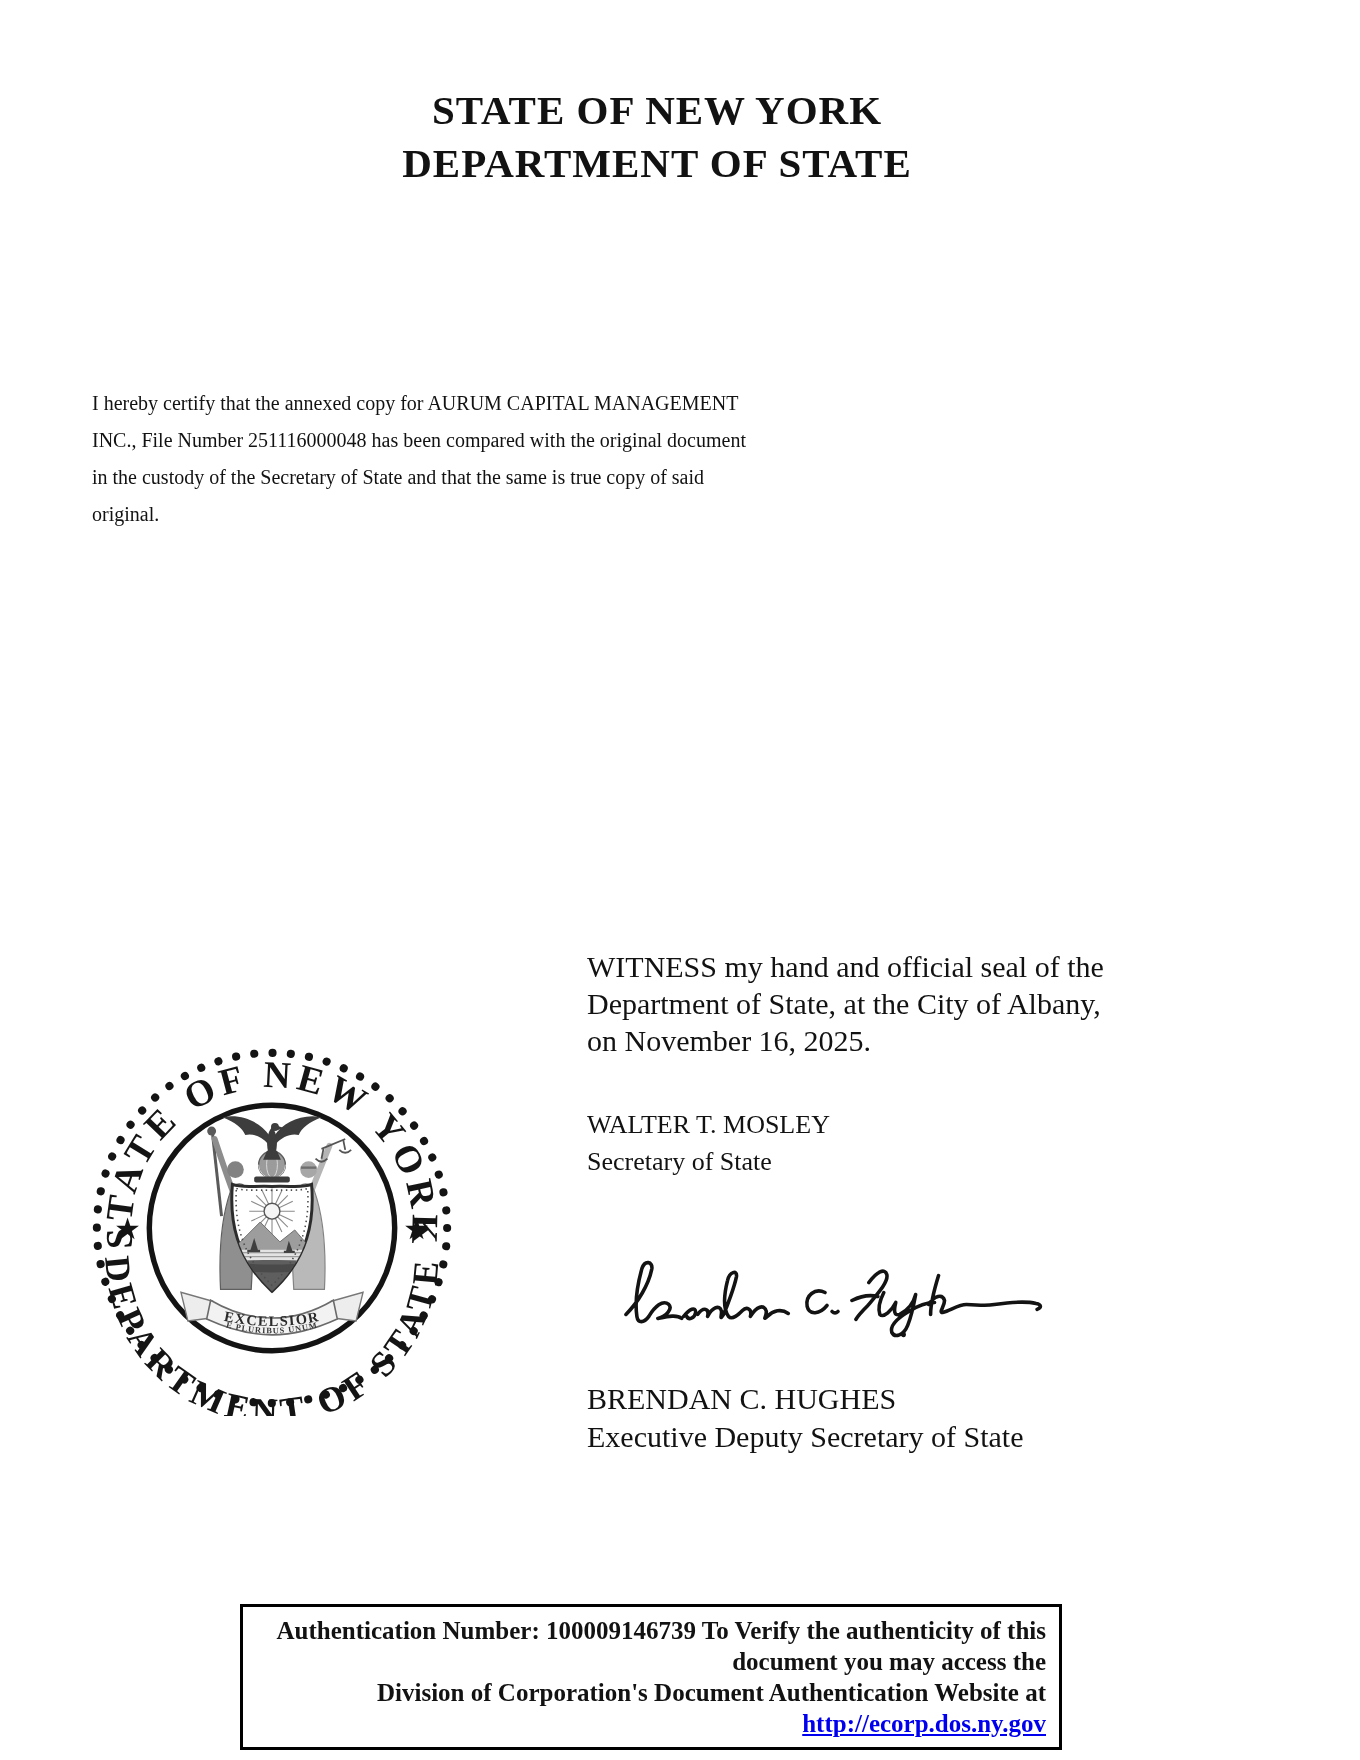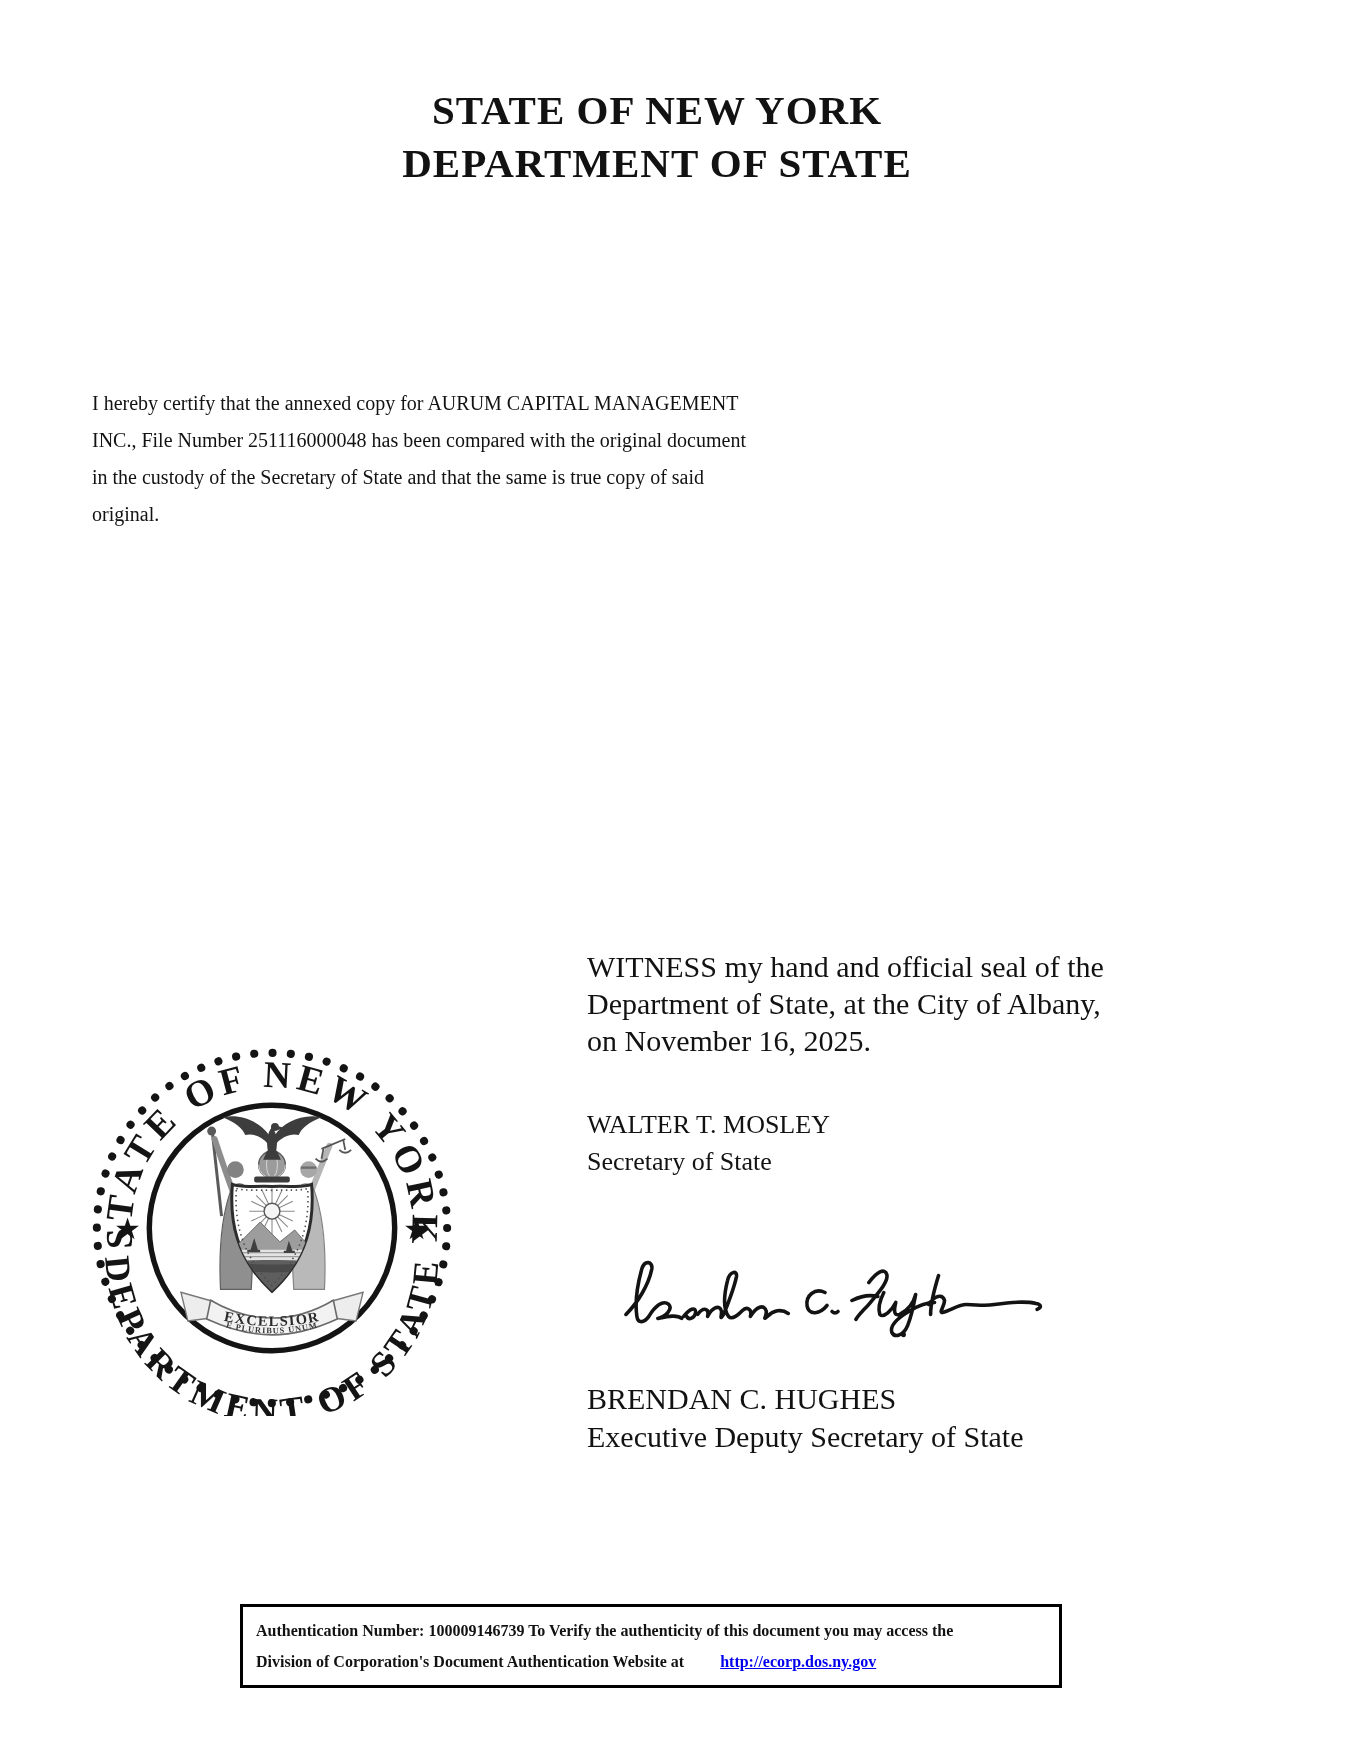--- a/index.html
+++ b/index.html
@@ -30,22 +30,22 @@
   .right-col{left:587px;}
   .witness{top:948px;width:560px;font-size:30px;line-height:37px;}
   .sec-block{top:1106px;width:560px;font-size:26px;line-height:37px;}
   .dep-block{top:1380px;width:620px;font-size:30px;line-height:38px;}
   .sig-wrap{left:616px;top:1248px;width:448px;height:96px;}
   .seal-wrap{left:84px;top:1040px;width:376px;height:376px;}
   .auth-box{
     left:240px;top:1604px;width:790px;
     border:3px solid #000;
     padding:8px 13px;
-    text-align:left;
-    font-size:16px;
+    text-align:right;
+    font-size:25px;
     font-weight:bold;
     line-height:31px;
   }
   .auth-link{text-decoration:underline;margin-left:32px;}
   svg text{font-family:"Liberation Serif", serif;}
   .seal-ring-text{font-weight:bold;font-size:38px;letter-spacing:5px;fill:#141414;}
   .seal-ring-text-b{font-weight:bold;font-size:36px;letter-spacing:5px;fill:#141414;}
   .seal-star{font-family:"DejaVu Sans", sans-serif;font-size:30px;fill:#141414;}
   .banner-text{font-weight:bold;font-size:14.5px;letter-spacing:1.5px;fill:#2a2a2a;}
   .banner-subtext{font-weight:bold;font-size:8.5px;letter-spacing:1px;fill:#3a3a3a;}

